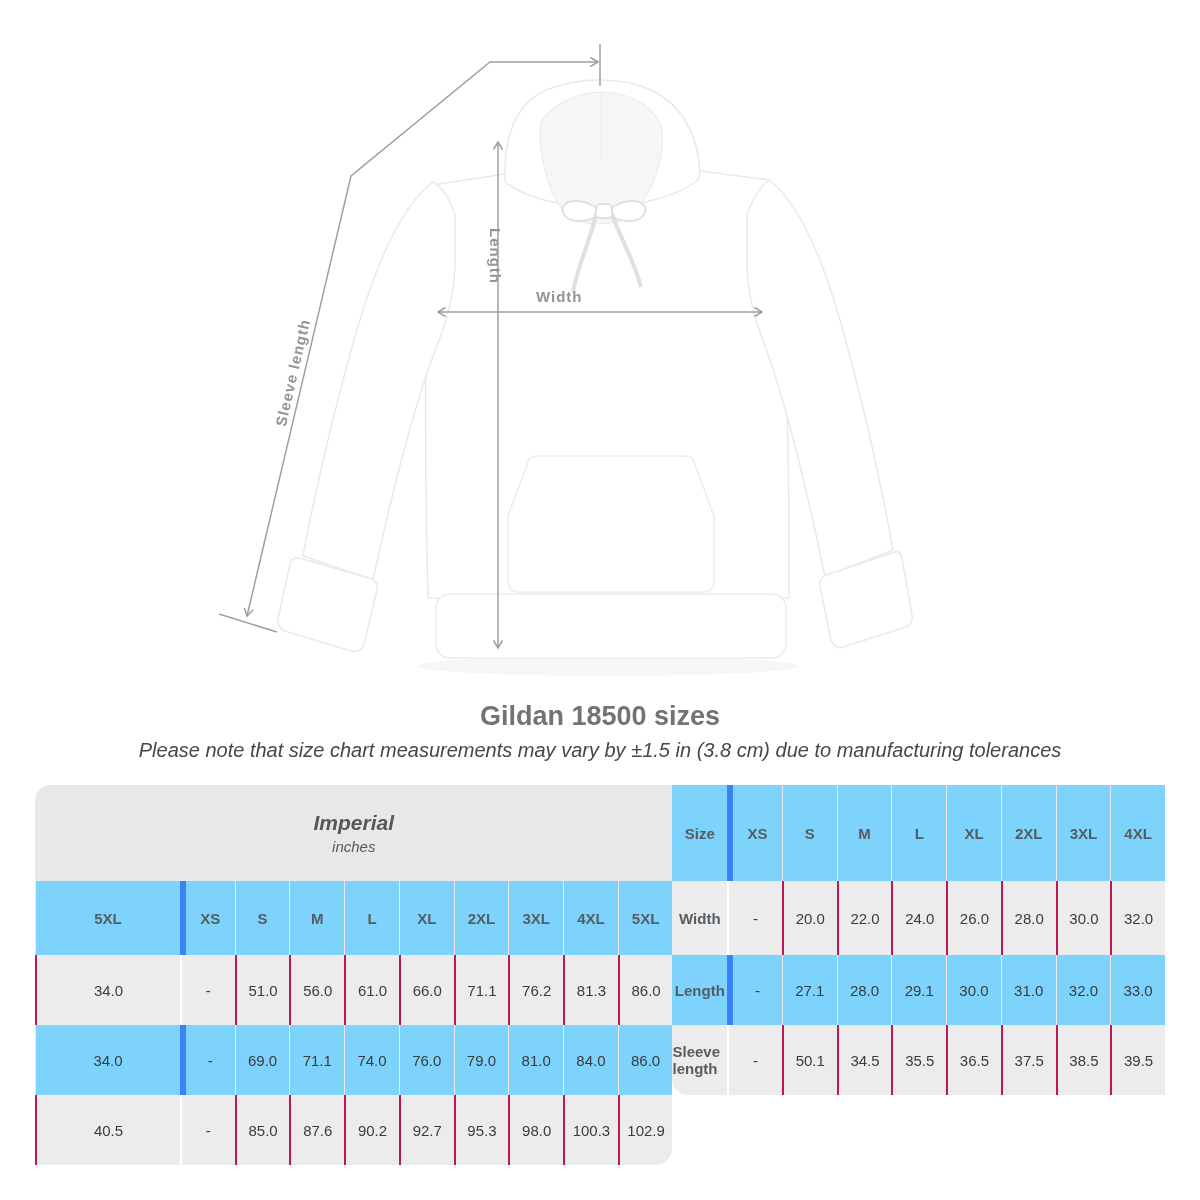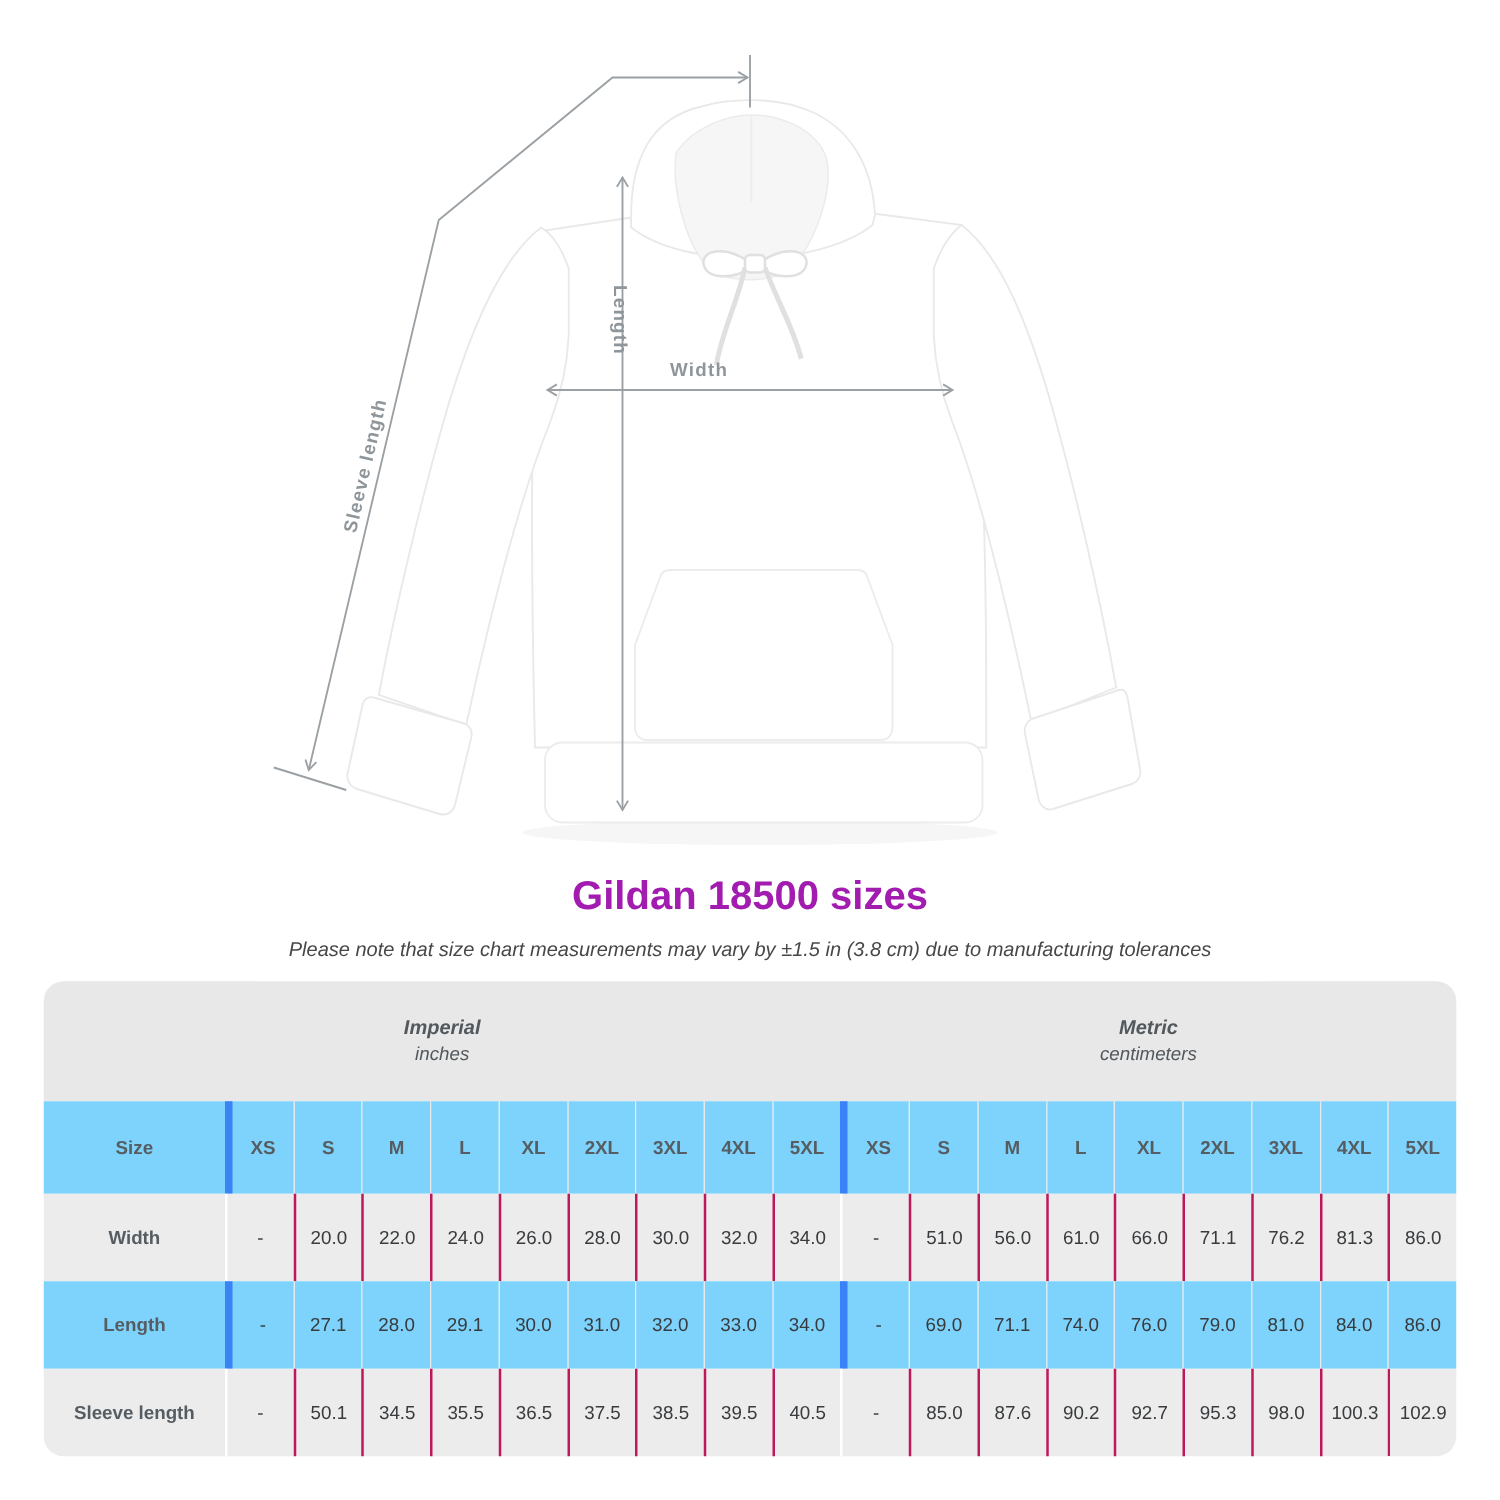--- a/index.html
+++ b/index.html
@@ -10,30 +10,30 @@
   .diagram{position:absolute;left:0;top:0;width:1200px;height:690px;}
   .diagram svg{position:absolute;left:0;top:0;}
   .mlabel{position:absolute;font-weight:700;font-size:15px;letter-spacing:1px;
           color:#8f969b;white-space:nowrap;}
   .lbl-length{left:504px;top:228px;transform:rotate(90deg);transform-origin:0 0;}
   .lbl-width{left:536px;top:288px;}
   .lbl-sleeve{left:272px;top:424px;transform:rotate(-77deg);transform-origin:0 0;}
 
   
   .heading{position:absolute;left:0;top:700px;width:1200px;text-align:center;}
-  .heading h1{margin:0;font-size:32px;line-height:32px;font-weight:700;color:#a21caf;}
-  .heading p{margin:20px 0 0;font-size:16px;font-style:italic;color:#474747;}
+  .heading h1{margin:0;font-size:27px;line-height:32px;font-weight:700;color:#737373;}
+  .heading p{margin:7px 0 0;font-size:20px;font-style:italic;color:#474747;}
 
   
   .size-table{position:absolute;left:35px;top:785px;width:1130px;
               display:grid;grid-template-columns:145px repeat(18,1fr);
               grid-template-rows:96px 74px 70px 70px 70px;}
   .c{display:flex;align-items:center;justify-content:center;box-sizing:border-box;}
   .band{background:#e8e8e8;flex-direction:column;gap:3px;}
-  .band .g-label{font-size:16px;font-weight:700;font-style:italic;color:#52585c;}
+  .band .g-label{font-size:21px;font-weight:700;font-style:italic;color:#52585c;}
   .band .g-unit{font-size:15px;font-style:italic;color:#52585c;}
   .band-left{grid-column:1 / span 10;border-top-left-radius:16px;}
   .band-right{grid-column:11 / span 9;border-top-right-radius:16px;}
   .rw{background:#7dd3fc;}
   .rg{background:#ececec;}
   .lab{font-weight:700;font-size:15px;color:#565d62;}
   .szh{font-weight:700;font-size:15px;color:#565d62;}
   .val{font-size:15px;color:#393c3e;}
   .rw.sp{border-left:1px solid #e9e9e9;}
   .rw.spb{border-left:6px solid #3b82f6;}
@@ -126,24 +126,20 @@
   <div class="heading">
     <h1>Gildan 18500 sizes</h1>
     <p>Please note that size chart measurements may vary by ±1.5 in (3.8 cm) due to manufacturing tolerances</p>
   </div>
 
   <div class="size-table">
 
     <div class="c band band-left">
       <span class="g-label">Imperial</span>
       <span class="g-unit">inches</span>
-    </div>
-    <div class="c band band-right">
-      <span class="g-label">Metric</span>
-      <span class="g-unit">centimeters</span>
     </div>
 
     <div class="c rw lab">Size</div>
     <div class="c rw szh spb">XS</div>
     <div class="c rw szh sp">S</div>
     <div class="c rw szh sp">M</div>
     <div class="c rw szh sp">L</div>
     <div class="c rw szh sp">XL</div>
     <div class="c rw szh sp">2XL</div>
     <div class="c rw szh sp">3XL</div>

